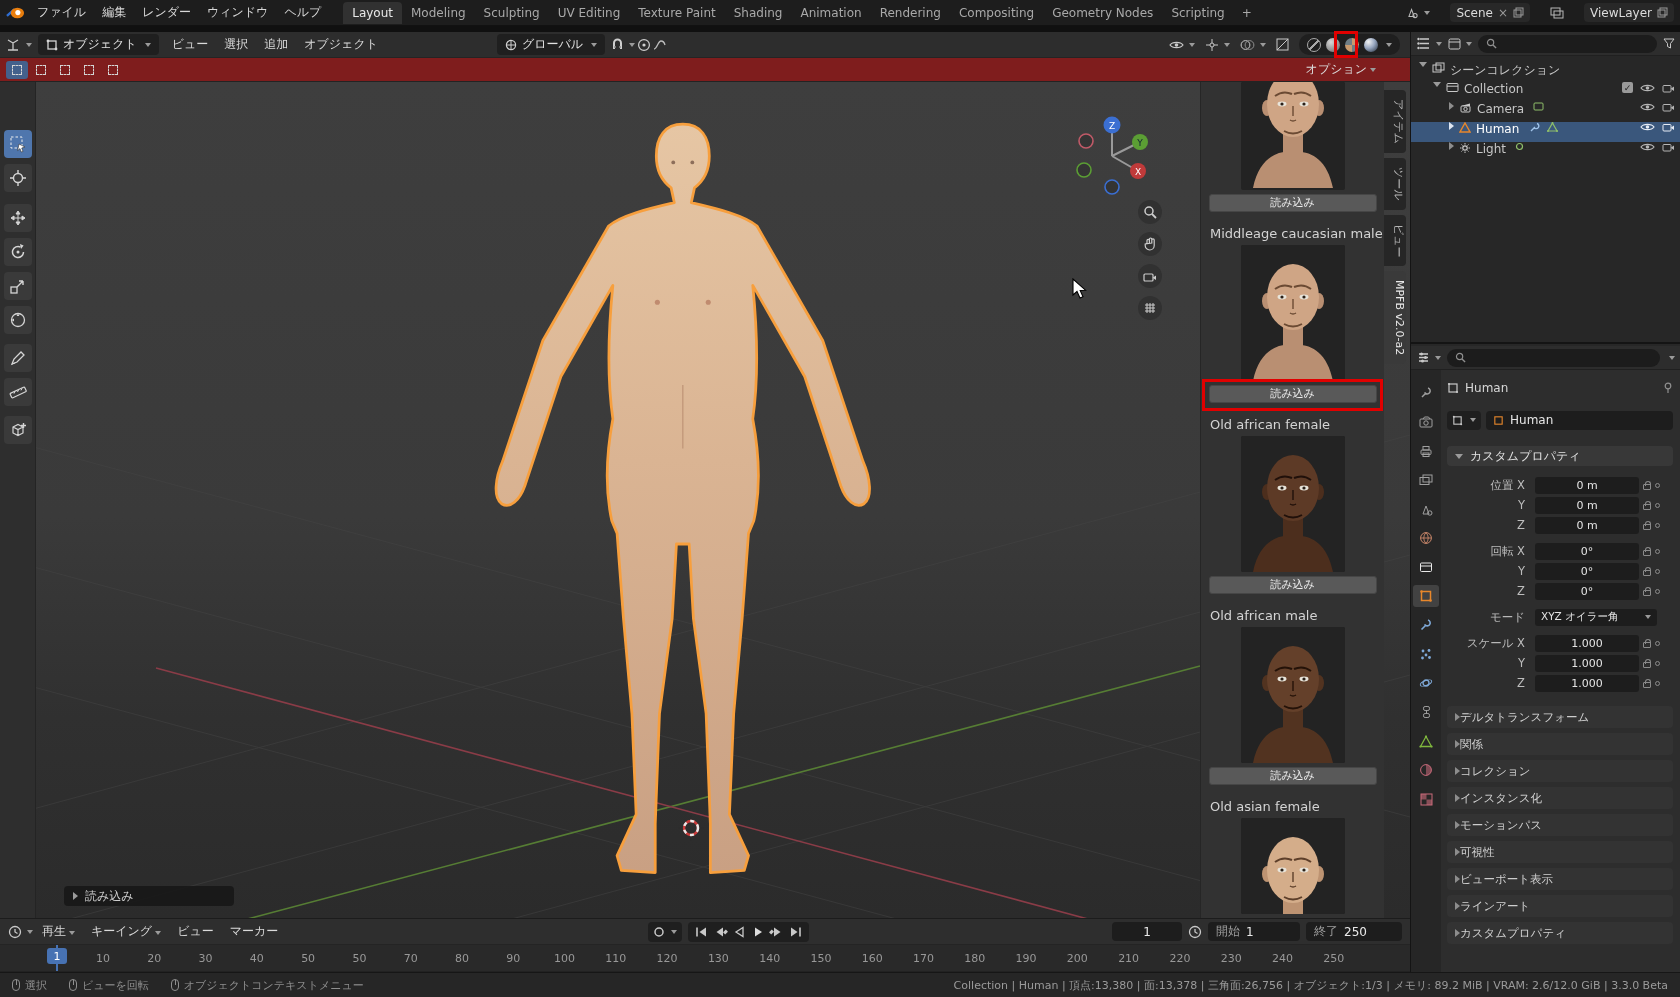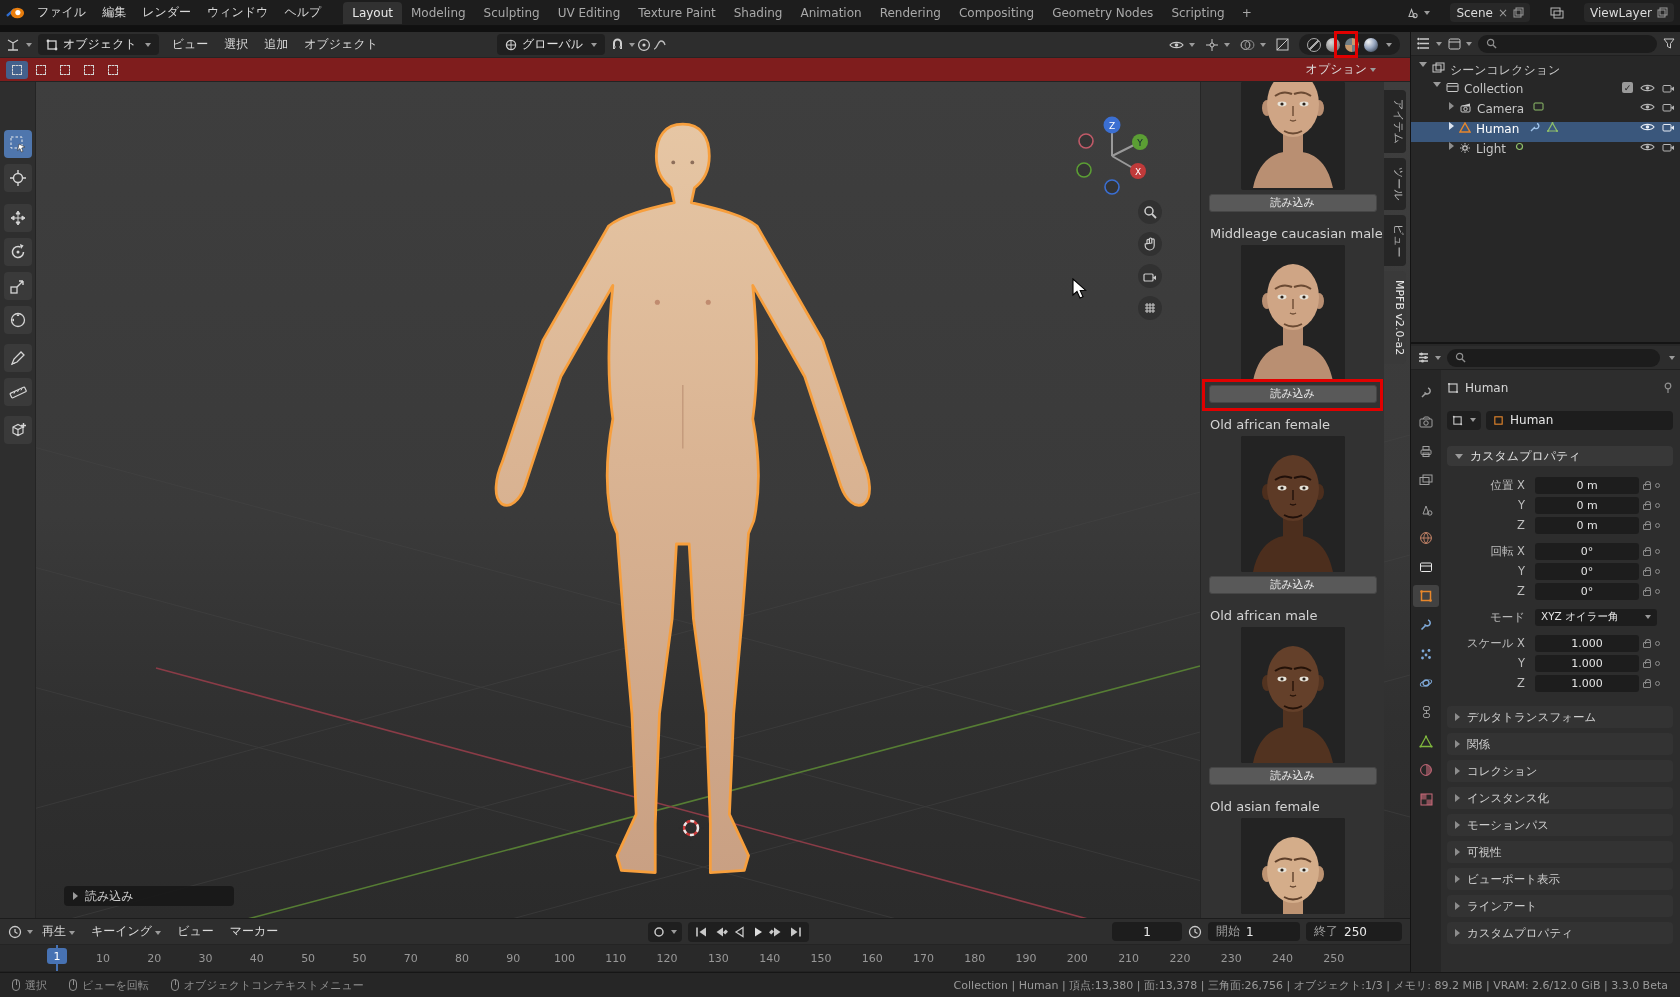--- a/index.html
+++ b/index.html
@@ -105,21 +105,21 @@
 .pname .field{flex:1;background:#1d1d1d;border-radius:4px;height:19px;display:flex;align-items:center;gap:6px;padding:0 7px;color:#e6e6e6}
 .theader{display:flex;align-items:center;gap:7px;margin-top:16px;height:20px;background:#383838;border-radius:4px;padding:0 8px;color:#e3e3e3}
 .prow{display:flex;align-items:center;margin-top:2px;height:18px;gap:4px}
 .prow .lb{width:84px;text-align:right;padding-right:6px;color:#bdbdbd;font-size:11.5px}
 .prow .vf{width:104px;height:17px;background:#1d1d1d;border-radius:3px;color:#e4e4e4;font-size:11px;display:flex;align-items:center;justify-content:center}
 .prow .vf.dd{justify-content:space-between;padding:0 6px}
 .lock{position:relative;width:8px;height:6px;border:1px solid #8b8b8b;border-radius:1px;margin-top:3px}
 .lock::before{content:"";position:absolute;top:-4px;left:1px;width:4px;height:4px;border:1px solid #8b8b8b;border-bottom:none;border-radius:3px 3px 0 0}
 .adot{width:5px;height:5px;border:1px solid #8b8b8b;border-radius:50%}
 .gap8{margin-top:8px}
-.psec{display:flex;align-items:center;gap:7px;margin-top:5px;height:22px;background:#333;border-radius:4px;padding:0 8px;color:#d2d2d2;font-size:11.5px}
+.psec{display:flex;align-items:center;margin-top:5px;height:22px;background:#333;border-radius:4px;padding:0 8px;color:#d2d2d2;font-size:11.5px}
 
 #statusbar{position:absolute;left:0;top:972px;width:1680px;height:25px;background:#262626;display:flex;align-items:center;padding:0 12px;gap:22px;color:#8f8f8f;font-size:11px;border-top:1px solid #161616}
 .hint{display:flex;align-items:center;gap:5px}
 #status-right{margin-left:auto;color:#9a9a9a}
 .mouseicon{width:8px;height:12px;border:1px solid #8f8f8f;border-radius:4px;position:relative}
 .mouseicon::before{content:"";position:absolute;left:3px;top:0;width:1px;height:5px;background:#8f8f8f}
 </style>
 </head>
 <body>
 

